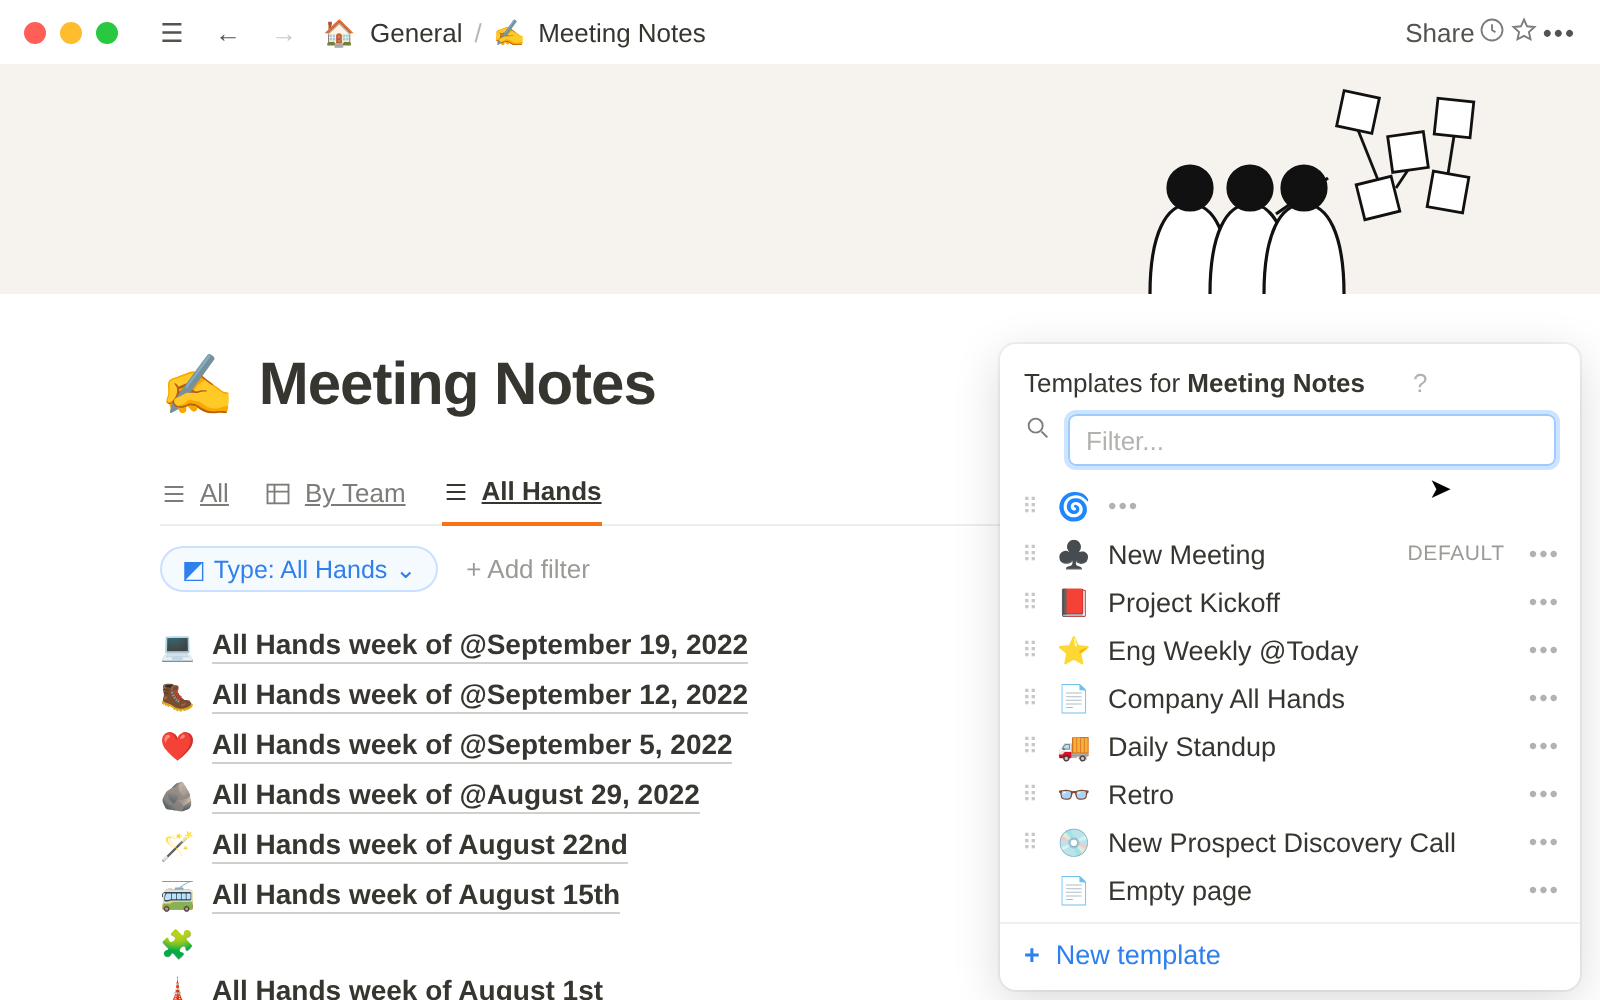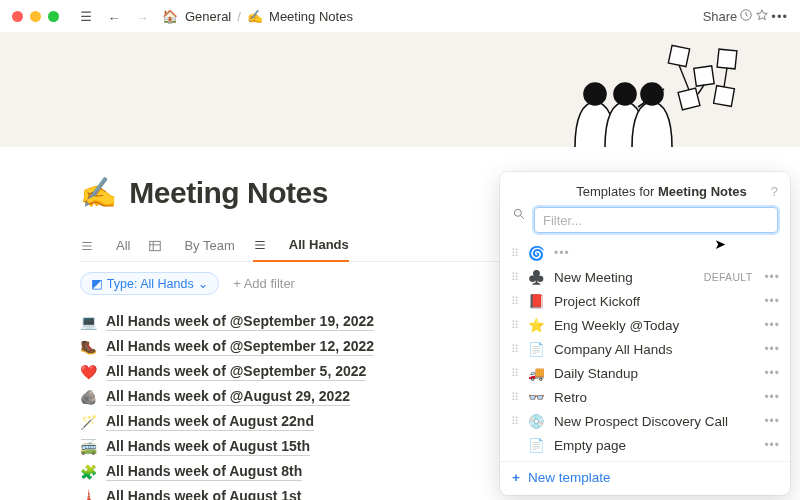--- a/index.html
+++ b/index.html
@@ -13,32 +13,32 @@
   .crumb-sep { color: #b7b6b4; }
   .tb-right { margin-left: auto; display: flex; align-items: center; gap: 2px; color: #55534e; }
   .tb-right .lbl { font-size: 13px; }
   .hero { height: 115px; background: #f6f3ee; position: relative; overflow: hidden; }
   .hero svg { position: absolute; right: 40px; bottom: 0; }
   .content { position: relative; padding: 0 80px; }
   .page-title { display:flex; align-items:center; gap:12px; margin-top:28px; }
   .page-title .emoji { font-size: 30px; }
   .page-title h1 { font-size: 30px; font-weight: 700; letter-spacing: -0.5px; }
   .tabs { display:flex; align-items:center; gap:18px; margin-top:20px; font-size:13px; color:#7d7c78; border-bottom:1px solid #ededec; height:32px; }
-  .tab { display:flex; align-items:center; gap:22px; height:32px; }
+  .tab { display:flex; align-items:center; gap:6px; height:32px;text-decoration:underline; }
   .tab.active { color:#37352f; border-bottom:2px solid #f97316; font-weight:600; }
   .filters { display:flex; align-items:center; gap:14px; margin-top:10px; }
   .pill { display:inline-flex; align-items:center; gap:4px; font-size:12.5px; color:#2f80ed; border:1px solid #c9e0ff; background:#f5faff; border-radius:20px; padding:3px 10px; }
   .addfilter { font-size:13px; color:#9b9a97; }
   .entries { margin-top:18px; display:flex; flex-direction:column; gap:7px; font-size:14px; }
   .entry { display:flex; align-items:center; gap:8px; }
   .entry .txt { border-bottom:1px solid #d0cfcd; padding-bottom:1px; font-weight:600; }
   .entry .emoji { width:18px; text-align:center; }
 
   .panel { position:absolute; right:10px; top:172px; width:290px; background:#fff; border-radius:8px; box-shadow:0 6px 24px rgba(0,0,0,.15), 0 0 0 1px rgba(15,15,15,.05); padding:10px 0 8px; }
-  .panel-head { display:flex; align-items:center; justify-content:flex-end; padding:2px 12px 8px; font-size:13px; color:#37352f;gap:24px; }
+  .panel-head { display:flex; align-items:center; justify-content:flex-start; padding:2px 12px 8px; font-size:13px; color:#37352f;gap:24px; }
   .panel-head .help { color:#b3b2af; font-size:13px; }
   .search-row { display:flex; align-items:flex-start; gap:8px; padding:0 12px 8px; }
   .search-row .mag { color:#b3b2af; font-size:14px; }
   .filter-input { flex:1; height:26px; border:1px solid #9ecbff; outline:2px solid #cde4ff; border-radius:4px; padding:0 8px; font-size:13px; color:#37352f; }
   .filter-input::placeholder{ color:#b3b2af; }
   .tpl-list { display:flex; flex-direction:column; }
   .tpl { display:flex; align-items:center; gap:8px; padding:4px 10px; font-size:13.5px; }
   .tpl .drag { color:#c8c7c4; font-size:11px; width:10px; text-align:center; }
   .tpl .emoji { width:18px; text-align:center; }
   .tpl .name { flex:1; white-space:nowrap; overflow:hidden; text-overflow:ellipsis; }
@@ -167,21 +167,20 @@
       <div class="entry">
         <span class="emoji">🪄</span>
         <span class="txt">All Hands week of August 22nd</span>
       </div>
       <div class="entry">
         <span class="emoji">🚎</span>
         <span class="txt">All Hands week of August 15th</span>
       </div>
       <div class="entry">
         <span class="emoji">🧩</span>
-        <span class="txt">All Hands week of August 8th</span>
       </div>
       <div class="entry">
         <span class="emoji">🗼</span>
         <span class="txt">All Hands week of August 1st</span>
       </div>
     </div>
 </div>
 
 <div class="panel">
   <div class="panel-head">

